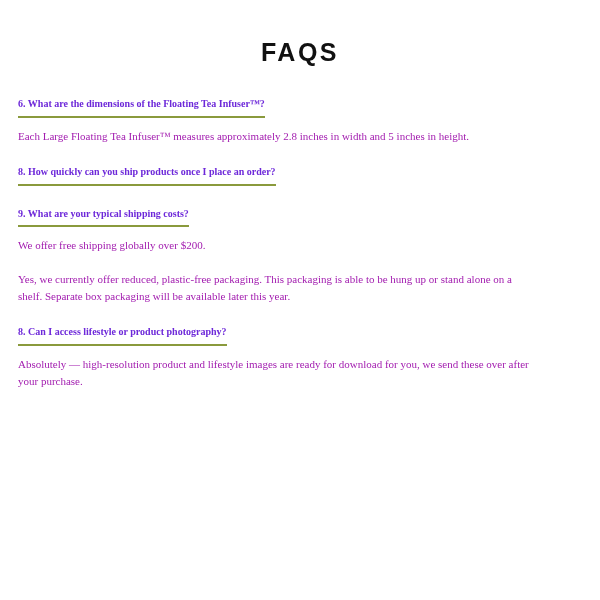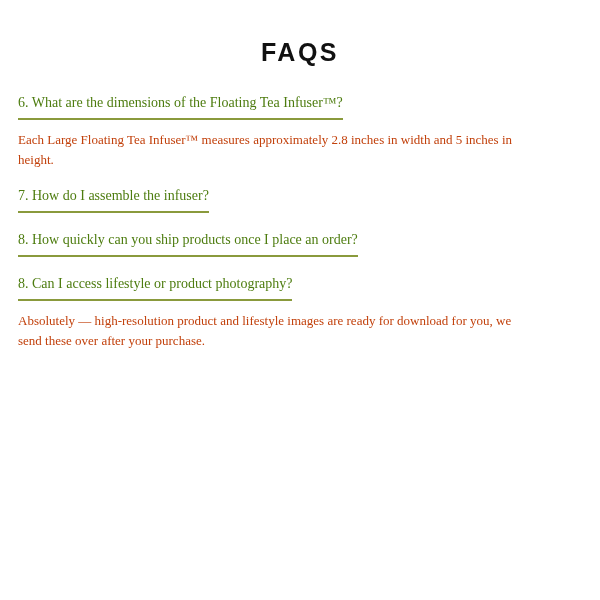--- a/index.html
+++ b/index.html
@@ -33,62 +33,66 @@
     padding-bottom: 26px;
   }
   .faq-list {
     display: block;
   }
   .faq-item {
     margin-bottom: 17px;
   }
   .faq-question {
     font-family: "Liberation Serif", serif;
-    font-weight: normal;
-    font-size: 14px;
+    font-weight: bold;
+    font-size: 10px;
     line-height: 1.35;
-    color: #4d7c0f;
+    color: #6d28d9;
     margin: 0;
     padding-bottom: 5px;
     display: inline-block;
     border-bottom: 2px solid #8a9a3c;
   }
   .faq-answer {
     font-family: "Liberation Serif", serif;
-    font-size: 13px;
+    font-size: 11px;
     line-height: 1.52;
-    color: #c2410c;
+    color: #a21caf;
     margin: 10px 0 0 0;
     max-width: 512px;
   }
 </style>
 </head>
 <body>
 
 <div class="page">
 
   <h1 class="page-title">FAQS</h1>
 
   <div class="faq-list">
 
     <div class="faq-item">
       <div class="faq-question">6. What are the dimensions of the Floating Tea Infuser™?</div>
       <p class="faq-answer">Each Large Floating Tea Infuser™ measures approximately 2.8 inches in width and 5 inches in height.</p>
     </div>
 
     <div class="faq-item">
-      <div class="faq-question">7. How do I assemble the infuser?</div>
     </div>
 
     <div class="faq-item">
       <div class="faq-question">8. How quickly can you ship products once I place an order?</div>
     </div>
 
+    <div class="faq-item">
+      <div class="faq-question">9. What are your typical shipping costs?</div>
+      <p class="faq-answer">We offer free shipping globally over $200.</p>
+    </div>
 
     <div class="faq-item">
+      <p class="faq-answer">Yes, we currently offer reduced, plastic-free packaging. This packaging is able to be hung up or stand alone on a shelf. Separate box packaging will be available later this year.</p>
     </div>
 
     <div class="faq-item">
       <div class="faq-question">8. Can I access lifestyle or product photography?</div>
       <p class="faq-answer">Absolutely — high-resolution product and lifestyle images are ready for download for you, we send these over after your purchase.</p>
     </div>
 
   </div>
 </div>
 

